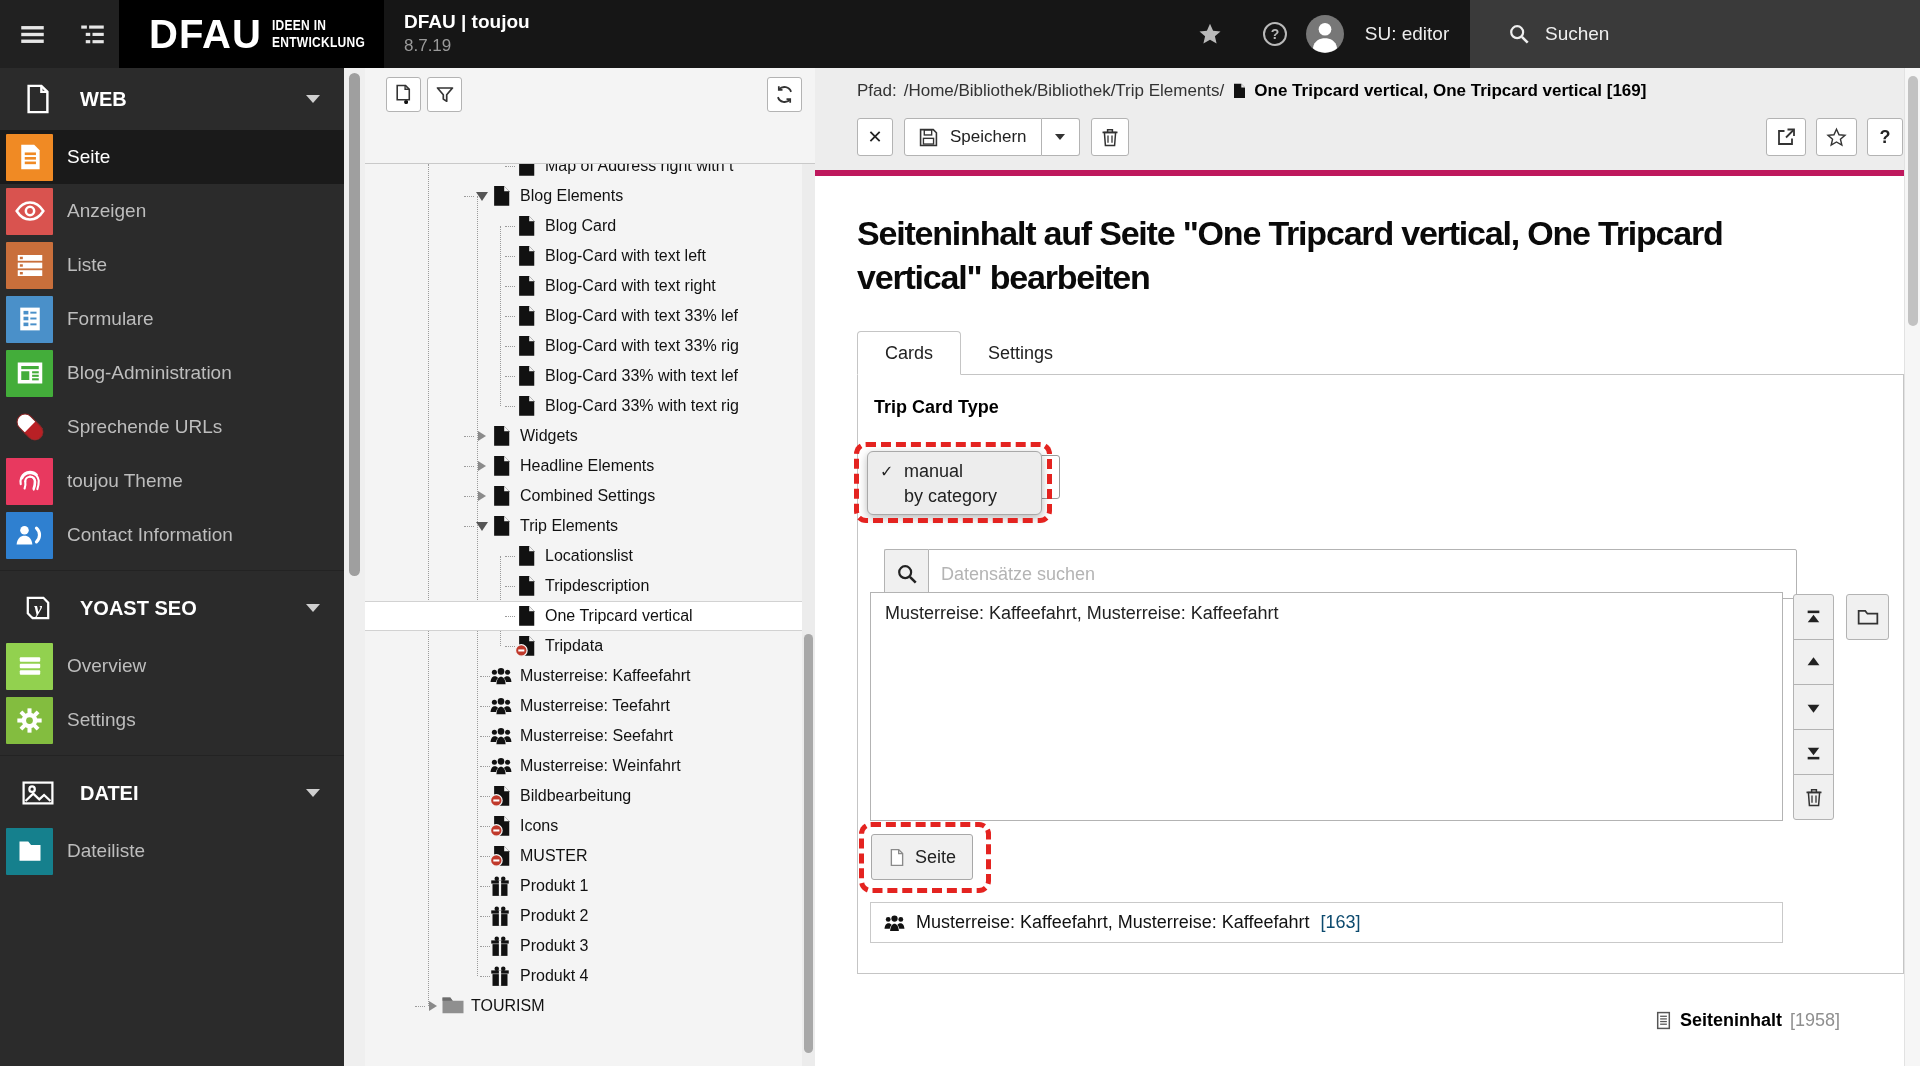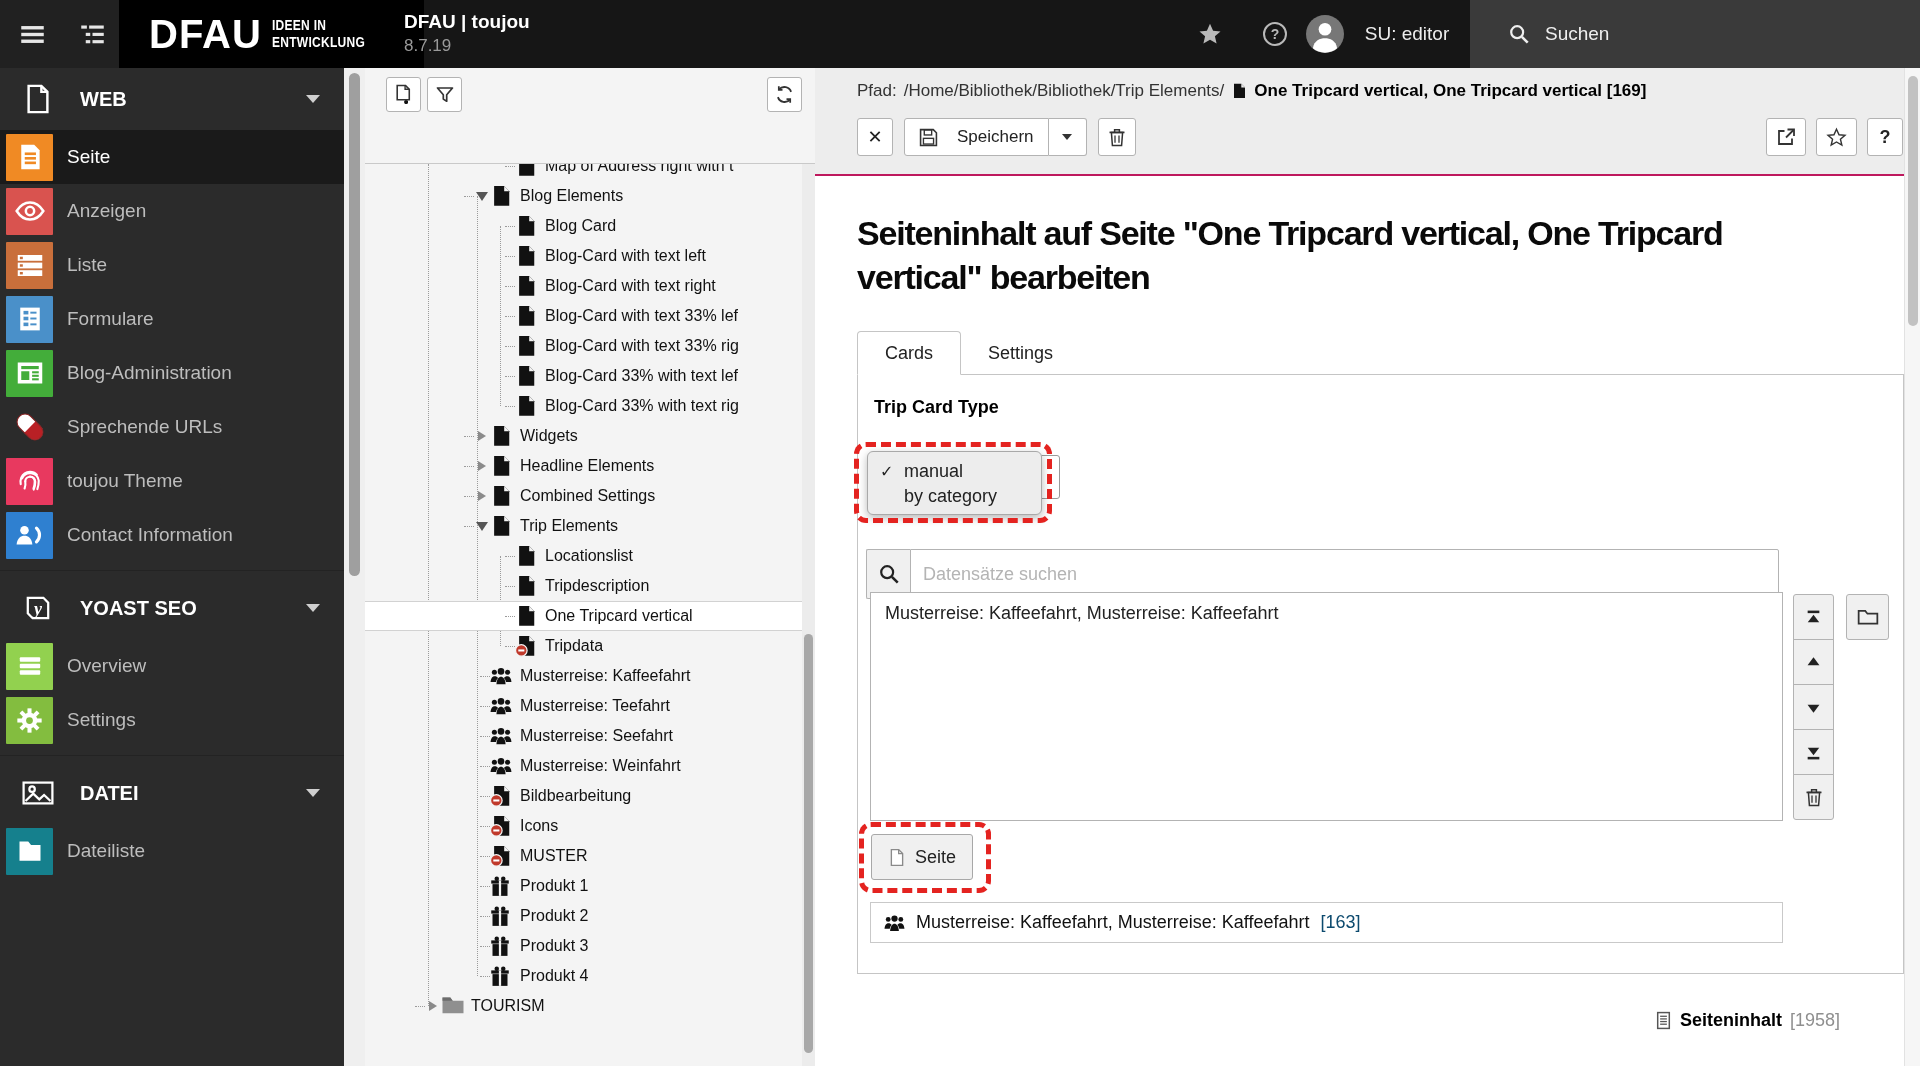--- a/index.html
+++ b/index.html
@@ -4,21 +4,21 @@
 <style>
   * { margin:0; padding:0; box-sizing:border-box; }
   html,body { width:1920px; height:1066px; overflow:hidden; }
   body { font-family:"Liberation Sans","DejaVu Sans",sans-serif; background:#fff; position:relative; color:#111; }
   svg { display:block; }
 
   
   #topbar { position:absolute; left:0; top:0; width:1920px; height:68px; background:#161616; z-index:40; }
   .tb-toggle-seg { position:absolute; left:0; top:0; width:119px; height:68px; background:#212121; }
   .tb-icon-btn { position:absolute; top:0; width:52px; height:68px; display:flex; align-items:center; justify-content:center; cursor:pointer; }
-  .tb-logo-seg { position:absolute; left:119px; top:0; width:305px; height:68px; background:#000; display:flex; align-items:center; padding-left:30px; }
+  .tb-logo-seg { position:absolute; left:119px; top:0; width:265px; height:68px; background:#000; display:flex; align-items:center; padding-left:30px; }
   .dfau-word { color:#fff; font-size:40px; font-weight:bold; letter-spacing:1px; line-height:1; }
   .dfau-tag { margin-left:10px; color:#fff; font-size:12px; font-weight:bold; line-height:13px; letter-spacing:.3px; transform:scaleY(1.25); }
   .tb-site { position:absolute; left:404px; top:11px; }
   .tb-site-title { color:#fff; font-weight:bold; font-size:19px; }
   .tb-site-version { color:#9a9a9a; font-size:17px; margin-top:3px; }
   .tb-right-item { position:absolute; top:0; height:68px; display:flex; align-items:center; justify-content:center; cursor:pointer; }
   .tb-user-label { color:#ededed; font-size:19px; }
   .tb-search-seg { position:absolute; left:1470px; top:0; right:0; bottom:0; background:#3a3a3a; display:flex; align-items:center; padding-left:38px; gap:15px; color:#efefef; font-size:19px; cursor:pointer; }
 
   
@@ -47,28 +47,28 @@
   .tri.closed::before { content:""; border-left:8px solid #8a8a8a; border-top:5.5px solid transparent; border-bottom:5.5px solid transparent; }
   .tri.open::before { content:""; border-top:9px solid #555; border-left:6px solid transparent; border-right:6px solid transparent; }
   .ticon { width:22px; height:22px; flex:none; margin:0 8px 0 0; }
   .tlabel { padding-right:4px; }
   .guide { position:absolute; width:0; border-left:1px dotted #9b9b9b; z-index:0; }
   .tp-scroll-right { position:absolute; right:0; top:96px; width:13px; bottom:0; background:#ececec; }
   .tp-scroll-right .thumb { position:absolute; left:2px; top:470px; width:9px; height:419px; background:#a8a8a8; border-radius:5px; }
 
   
   #main { position:absolute; left:815px; top:68px; right:0; bottom:0; background:#fff; }
-  .docheader { position:absolute; top:0; left:0; right:0; height:108px; background:#ededed; border-bottom:2px solid #be185d; z-index:5; }
+  .docheader { position:absolute; top:0; left:0; right:0; height:108px; background:#ededed; border-bottom:6px solid #be185d; z-index:5; }
   .dh-row1 { position:absolute; top:13px; left:42px; display:flex; align-items:center; gap:7px; font-size:17px; color:#333; white-space:nowrap; }
   .dh-title { font-weight:bold; color:#000; }
   .dh-row2 { position:absolute; top:50px; left:42px; display:flex; gap:11px; }
   .dh-right { position:absolute; top:50px; right:17px; display:flex; gap:10px; }
   .btn { height:38px; min-width:36px; background:#fff; border:1px solid #b3b3b3; border-radius:3px; display:flex; align-items:center; justify-content:center; font-size:17px; color:#222; cursor:pointer; padding:0 9px; }
   .btn-split { display:flex; }
-  .btn-split .btn-main { border-radius:3px 0 0 3px; padding:0 14px; gap:19px; }
+  .btn-split .btn-main { border-radius:3px 0 0 3px; padding:0 14px; gap:12px; }
   .btn-split .btn-caret { border-radius:0 3px 3px 0; border-left:none; width:38px; padding:0; }
   .caret-down { width:0; height:0; border-left:5px solid transparent; border-right:5px solid transparent; border-top:6px solid #333; }
   .x-glyph { font-size:18px; font-weight:bold; color:#222; }
   .q-glyph { font-size:18px; font-weight:bold; color:#222; }
   .main-scrollbar { position:absolute; right:0; top:0; width:16px; bottom:0; background:#f6f6f6; border-left:1px solid #e2e2e2; z-index:6; }
   .main-scrollbar .thumb { position:absolute; left:3px; top:8px; width:10px; height:250px; background:#c2c2c2; border-radius:5px; }
 
   .content { position:absolute; top:109px; left:0; right:16px; bottom:0; overflow:hidden; }
   h1.page-heading { margin:34px 0 0 42px; max-width:985px; font-size:34px; font-weight:bold; letter-spacing:-1.2px; line-height:1.3; color:#0a0a0a; }
   .tabs { margin:32px 0 0 42px; display:flex; position:relative; z-index:3; }
@@ -78,21 +78,21 @@
 
   .field-label { position:absolute; left:16px; top:22px; font-size:18px; font-weight:bold; color:#000; }
   .select-sliver { position:absolute; left:183px; top:80px; width:19px; height:44px; background:#fff; border:1px solid #9a9a9a; border-radius:0 3px 3px 0; z-index:1; }
   .dropdown { position:absolute; left:9px; top:76px; width:175px; height:64px; background:#ededed; border:1px solid #a9a9a9; border-radius:6px; box-shadow:0 3px 9px rgba(0,0,0,.28); padding:7px 0 0; z-index:2; }
   .dd-option { display:flex; align-items:center; height:25px; font-size:18px; color:#222; padding-left:12px; cursor:pointer; }
   .dd-check { width:24px; font-size:16px; color:#222; flex:none; }
   .annotation { position:absolute; border:5px dashed var(--anno,#e42320); border-radius:12px; pointer-events:none; z-index:8; }
   #anno-dropdown { left:-4px; top:67px; width:198px; height:81px; }
   #anno-seite { left:1px; top:447px; width:132px; height:71px; }
 
-  .search-group { position:absolute; left:8px; top:174px; width:913px; height:50px; display:flex; }
+  .search-group { position:absolute; left:26px; top:174px; width:913px; height:50px; display:flex; }
   .sg-icon { width:44px; background:#f0f0f0; border:1px solid #b3b3b3; border-right:none; border-radius:2px 0 0 2px; display:flex; align-items:center; justify-content:center; color:#222; }
   .sg-input { flex:1; border:1px solid #b3b3b3; border-radius:0 2px 2px 0; font-size:18px; padding:0 12px; color:#333; background:#fff; outline:none; font-family:inherit; }
   .sg-input::placeholder { color:#b4b4b4; }
   .listbox { position:absolute; left:12px; top:217px; width:913px; height:229px; border:1px solid #b3b3b3; background:#fff; padding:10px 14px; font-size:18px; }
   .lb-item { color:#222; cursor:pointer; }
   .ctrl-col { position:absolute; left:935px; top:219px; width:41px; }
   .ctrl-btn { width:41px; height:46px; background:#f0f0f0; border:1px solid #b3b3b3; margin-top:-1px; display:flex; align-items:center; justify-content:center; cursor:pointer; }
   .ctrl-btn:first-child { margin-top:0; border-radius:3px 3px 0 0; }
   .ctrl-btn:last-child { border-radius:0 0 3px 3px; }
   .folder-btn { position:absolute; left:988px; top:219px; width:43px; height:46px; background:#f0f0f0; border:1px solid #b3b3b3; border-radius:3px; display:flex; align-items:center; justify-content:center; cursor:pointer; }

